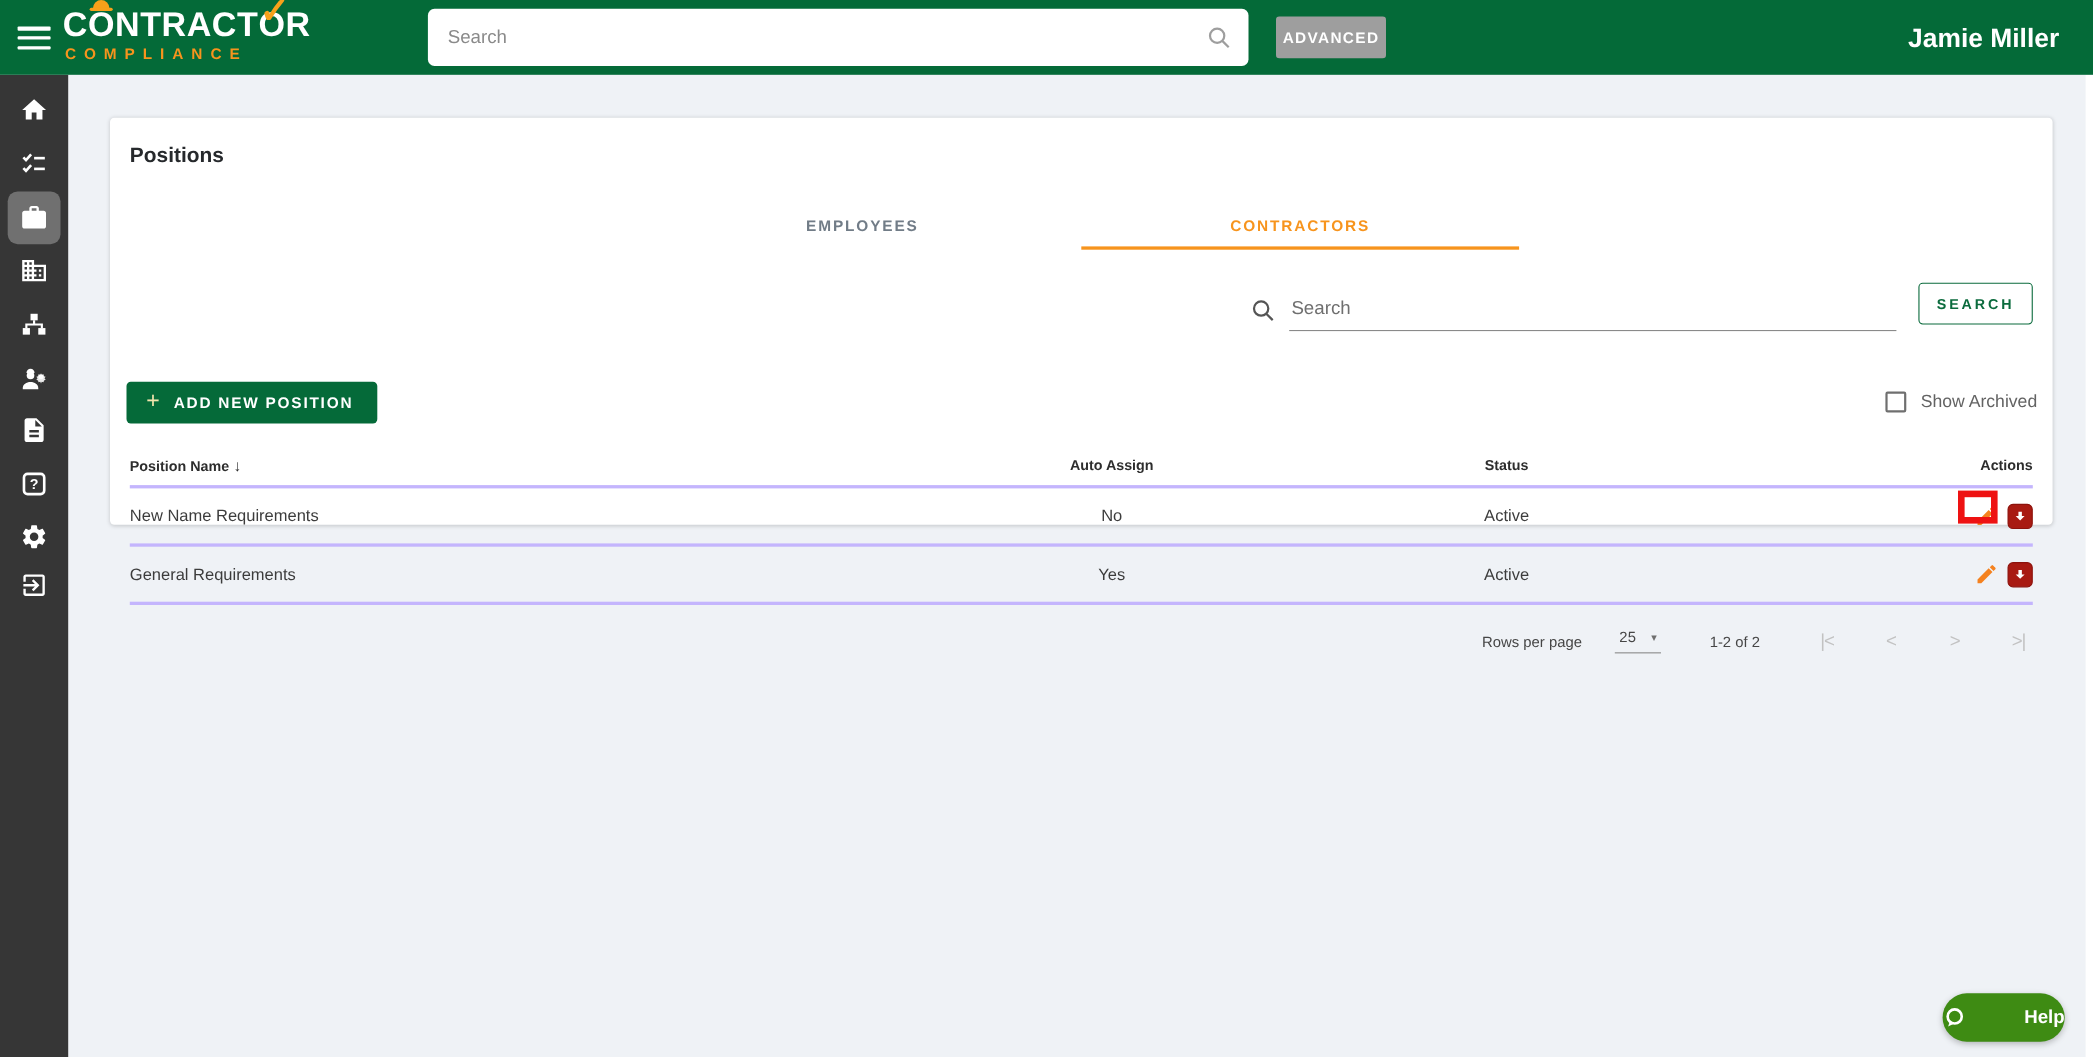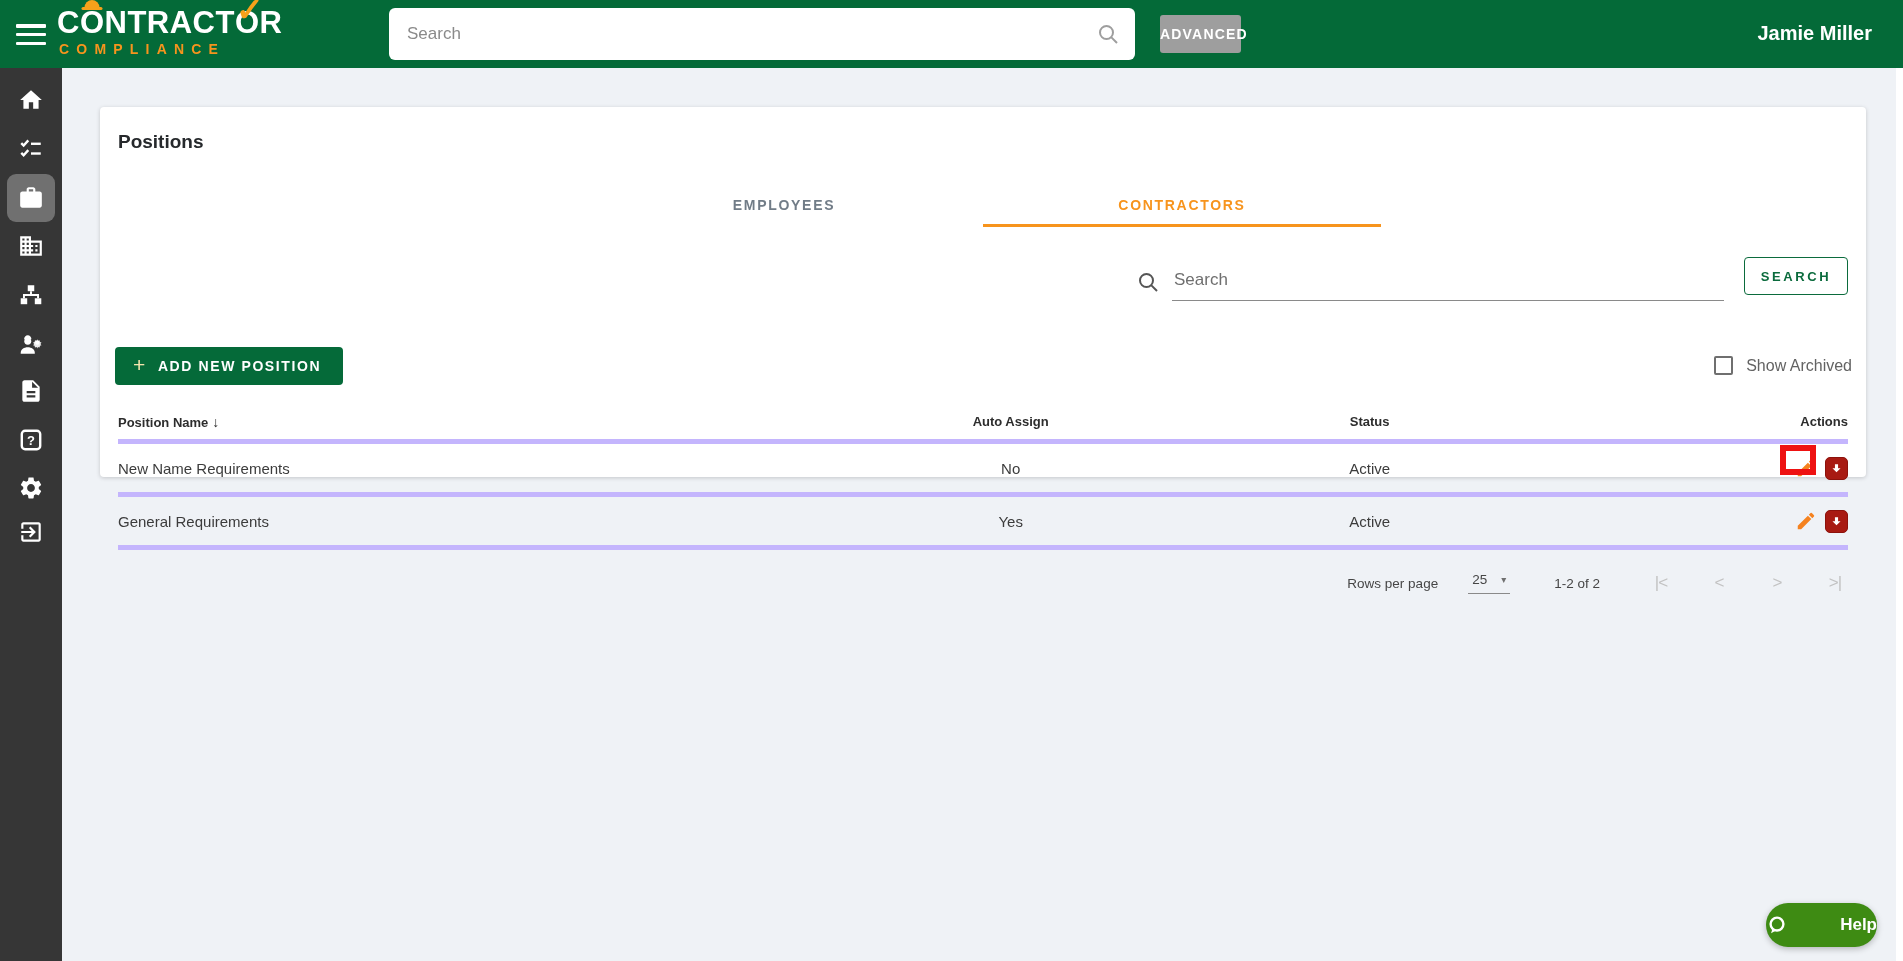--- a/index.html
+++ b/index.html
@@ -22,22 +22,22 @@
   .hat { position:absolute; left:50%; transform:translateX(-50%); top:-7px; width:15px; height:8px; background:#f7a11a; border-radius:8px 8px 0 0; }
   .hat::after { content:""; position:absolute; left:-3px; bottom:-2px; width:21px; height:3px; background:#f7a11a; border-radius:2px; }
   .check-mark { position:absolute; left:1px; top:-14px; font-size:33px; font-weight:700; color:#f7a11a; }
   .logo-line2 { font-size:14px; font-weight:700; color:#f7941d; letter-spacing:7.2px; margin-top:4px; padding-left:2px; }
 
   .header-search { position:absolute; left:389px; top:8px; width:746px; height:52px; background:#fff; border-radius:6px; }
   .header-search input { width:100%; height:100%; border:none; outline:none; border-radius:6px; font-size:17px; color:#333; padding:0 52px 0 18px; font-family:inherit; background:transparent; }
   .header-search input::placeholder { color:#8a8a8a; }
   .header-search .mag { position:absolute; right:15px; top:14px; }
 
-  .advanced-btn { position:absolute; left:1160px; top:15px; width:81px; height:38px; background:#9e9e9e; border:none; border-radius:3px; color:#fff; font-family:inherit; font-size:14px; font-weight:700; letter-spacing:1.2px; cursor:pointer; }
-  .user-name { position:absolute; right:31px; top:22px; color:#fff; font-size:20px; font-weight:700; cursor:pointer; }
+  .advanced-btn { position:absolute; left:1160px; top:15px; width:100px; height:38px; background:#9e9e9e; border:none; border-radius:3px; color:#fff; font-family:inherit; font-size:14px; font-weight:700; letter-spacing:1.2px; cursor:pointer; }
+  .user-name { position:absolute; right:31px; top:22px; color:#fff; font-size:24px; font-weight:700; cursor:pointer; }
 
   
   .sidebar { position:absolute; left:0; top:68px; bottom:0; width:62px; background:#363636; z-index:5; }
   .side-item { position:absolute; left:7px; width:48px; height:48px; display:flex; align-items:center; justify-content:center; border-radius:9px; cursor:pointer; }
   .side-item.selected { background:#707070; }
 
   .scroll-strip { position:absolute; right:0; top:68px; width:7px; bottom:0; background:#ffffff; }
 
   
   .card { position:absolute; left:100px; top:107px; width:1766px; height:370px; background:#fff; border-radius:4px; box-shadow:0 1px 4px rgba(0,0,0,0.18); }
@@ -54,21 +54,21 @@
 
   .add-btn { position:absolute; left:15px; top:240px; height:38px; padding:0 22px 0 18px; background:#056a39; border:none; border-radius:4px; color:#fff; font-family:inherit; font-size:14px; font-weight:700; letter-spacing:1.6px; display:flex; align-items:center; gap:11px; cursor:pointer; }
   .add-plus { font-size:21px; font-weight:400; color:#f3e5ad; margin-top:-2px; }
 
   .show-archived { position:absolute; right:14px; top:249px; display:flex; align-items:center; gap:13px; }
   .checkbox { width:19px; height:19px; border:2px solid #6f6f6f; border-radius:2px; background:#fff; cursor:pointer; }
   .show-archived-label { font-size:16px; color:#636363; }
 
   
   .ptable { position:absolute; left:18px; top:297px; width:1730px; }
-  .t-head, .t-row { display:grid; grid-template-columns:43.6% 16% 25.5% 14.9%; align-items:center; border-bottom:5px solid #c4b5fd; }
+  .t-head, .t-row { display:grid; grid-template-columns:43.6% 16% 25.5% 14.9%; align-items:center; border-bottom:3px solid #c4b5fd; }
   .t-head { height:40px; font-size:13px; font-weight:700; color:#2d2d2d; }
   .t-row { height:53px; font-size:15px; color:#3c3c3c; }
   .c-center { text-align:center; }
   .c-right { text-align:right; }
   .sort-arrow { font-size:14px; font-weight:400; margin-left:4px; color:#2d2d2d; }
   .actions-cell { display:flex; justify-content:flex-end; align-items:center; gap:7px; }
   .pencil-wrap { position:relative; width:24px; height:24px; display:flex; align-items:center; justify-content:center; cursor:pointer; }
   .highlight-box { position:absolute; left:-14px; top:-11px; width:36px; height:30px; border:6px solid #ee1212; pointer-events:none; z-index:3; }
   .archive-btn { width:23px; height:23px; background:#a81a12; border:1px solid #8c120c; border-radius:5px; display:flex; align-items:center; justify-content:center; cursor:pointer; }
 

